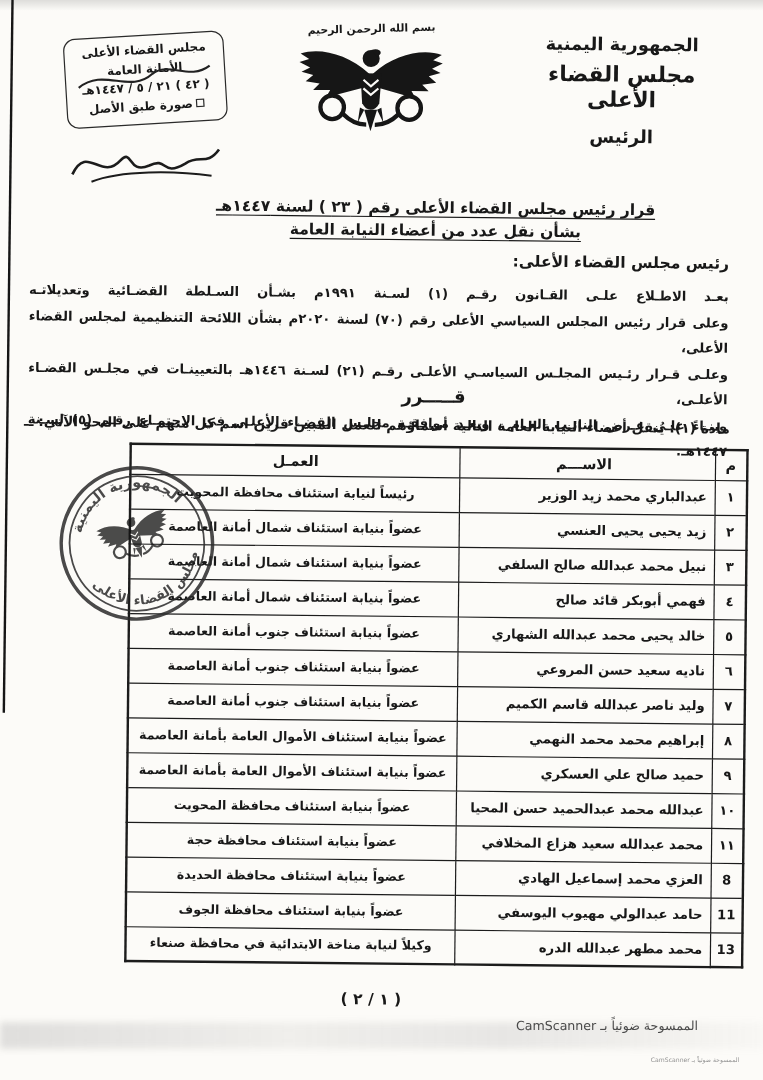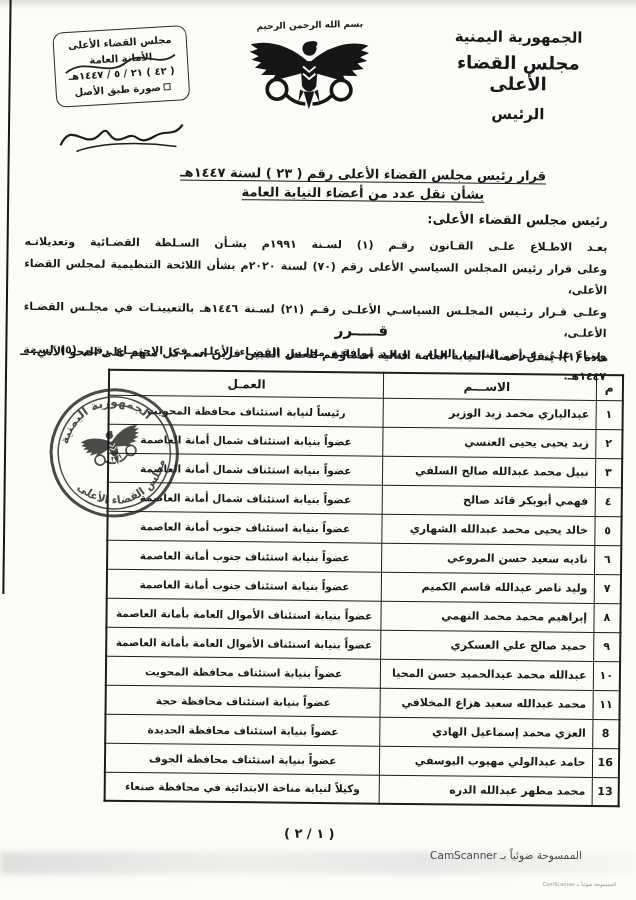--- a/index.html
+++ b/index.html
@@ -222,21 +222,21 @@
         <td class="col-work">عضواً بنيابة استئناف محافظة حجة</td>
       </tr>
 
       <tr>
         <td class="col-num">8</td>
         <td class="col-name">العزي محمد إسماعيل الهادي</td>
         <td class="col-work">عضواً بنيابة استئناف محافظة الحديدة</td>
       </tr>
 
       <tr>
-        <td class="col-num">16</td>
+        <td class="col-num">11</td>
         <td class="col-name">حامد عبدالولي مهيوب اليوسفي</td>
         <td class="col-work">عضواً بنيابة استئناف محافظة الجوف</td>
       </tr>
 
       <tr>
         <td class="col-num">13</td>
         <td class="col-name">محمد مطهر عبدالله الدره</td>
         <td class="col-work">وكيلاً لنيابة مناخة الابتدائية في محافظة صنعاء</td>
       </tr>
     </tbody>

